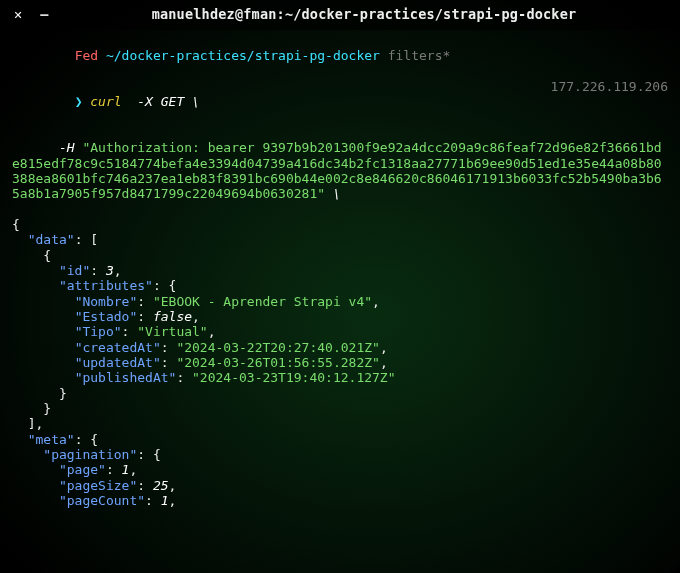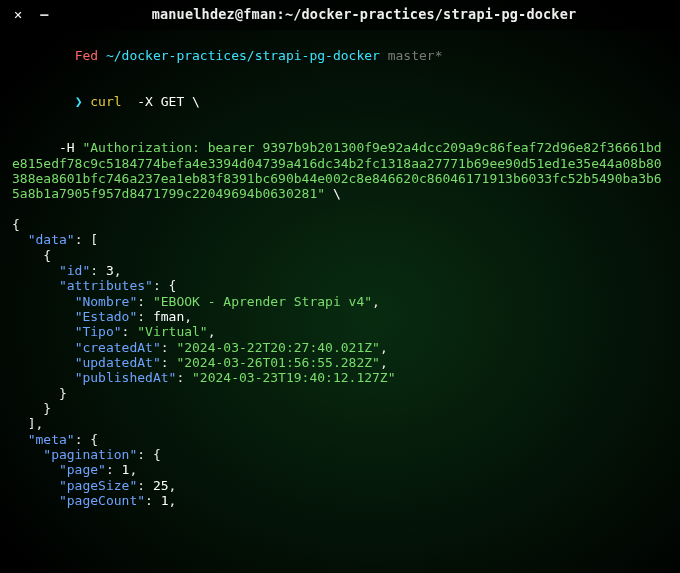--- a/index.html
+++ b/index.html
@@ -53,65 +53,66 @@
       flex: 1;
       padding: 3px 12px 12px 12px;
       color: #eee;
       overflow: hidden;
       font-weight: 500;
     }
     .line { white-space: pre-wrap; word-break: break-all; }
     .row { display:flex; justify-content:space-between; }
     .cyan { color:#3ee3ff; }
     .red { color:#ff6666; }
-    .yellow { color:#e7cc38; }
+    .yellow { color:#e7cc38;font-style:italic; }
     .green { color:#7add6c; }
     .bluekey { color:#6fa3ff; }
     .dim { color:#7a7a7a; }
-    .white { color:#fff; }
+    .white { color:#fff;font-style:italic; }
     .underline { text-decoration: underline; }
   </style>
 </head>
 <body>
 
 <div class="window">
   <div class="titlebar">
     <div class="controls">
       <span class="close-x">✕</span>
       <span>—</span>
     </div>
     <div class="title-text">manuelhdez@fman:~/docker-practices/strapi-pg-docker</div>
   </div>
 
   <div class="terminal">
 
     <div class="row">
       <div class="line">
-        <span class="red">Fed</span><span> </span><span class="cyan">~/docker-practices/strapi-pg-docker</span><span> </span><span class="dim">master*</span>
+        <span class="red">Fed</span><span> </span><span class="cyan">~/docker-practices/strapi-pg-docker</span><span> </span><span class="dim">filters*</span>
       </div>
     </div>
     <div class="row">
       <div class="line">
         <span class="cyan">❯</span><span> </span><span class="yellow">curl</span><span class="white">  -X GET \</span>
       </div>
+      <div class="line dim">177.226.119.206</div>
     </div>
 
 
     <div class="line">
       <span class="white">-H </span><span class="green">"Authorization: bearer </span><span class="green">9397b9b201300f9e92a4dcc209a9c86feaf72d96e82f36661bde815edf78c9c5184774befa4e3394d04739a416dc34b2fc1318aa27771b69ee90d51ed1e35e44a08b80388ea8601bfc746a237ea1eb83f8391bc690b44e002c8e846620c86046171913b6033fc52b5490ba3b65a8b1a7905f957d8471799c22049694b0630281"</span><span class="white"> \</span>
     </div>
 
 
     <div class="line">{</div>
     <div class="line">  <span class="bluekey">"data"</span><span>: [</span></div>
     <div class="line">    {</div>
     <div class="line">      <span class="bluekey">"id"</span>: <span class="white">3</span>,</div>
     <div class="line">      <span class="bluekey">"attributes"</span><span>: {</span></div>
     <div class="line">        <span class="bluekey">"Nombre"</span>: <span class="green">"EBOOK - Aprender Strapi v4"</span>,</div>
-    <div class="line">        <span class="bluekey">"Estado"</span>: <span class="white">fman</span>,</div>
+    <div class="line">        <span class="bluekey">"Estado"</span>: <span class="white">false</span>,</div>
     <div class="line">        <span class="bluekey">"Tipo"</span>: <span class="green">"Virtual"</span>,</div>
     <div class="line">        <span class="bluekey">"createdAt"</span>: <span class="green">"2024-03-22T20:27:40.021Z"</span>,</div>
     <div class="line">        <span class="bluekey">"updatedAt"</span>: <span class="green">"2024-03-26T01:56:55.282Z"</span>,</div>
     <div class="line">        <span class="bluekey">"publishedAt"</span>: <span class="green">"2024-03-23T19:40:12.127Z"</span></div>
     <div class="line">      }</div>
     <div class="line">    }</div>
     <div class="line">  ],</div>
     <div class="line">  <span class="bluekey">"meta"</span><span>: {</span></div>
     <div class="line">    <span class="bluekey">"pagination"</span><span>: {</span></div>
     <div class="line">      <span class="bluekey">"page"</span>: <span class="white">1</span>,</div>

